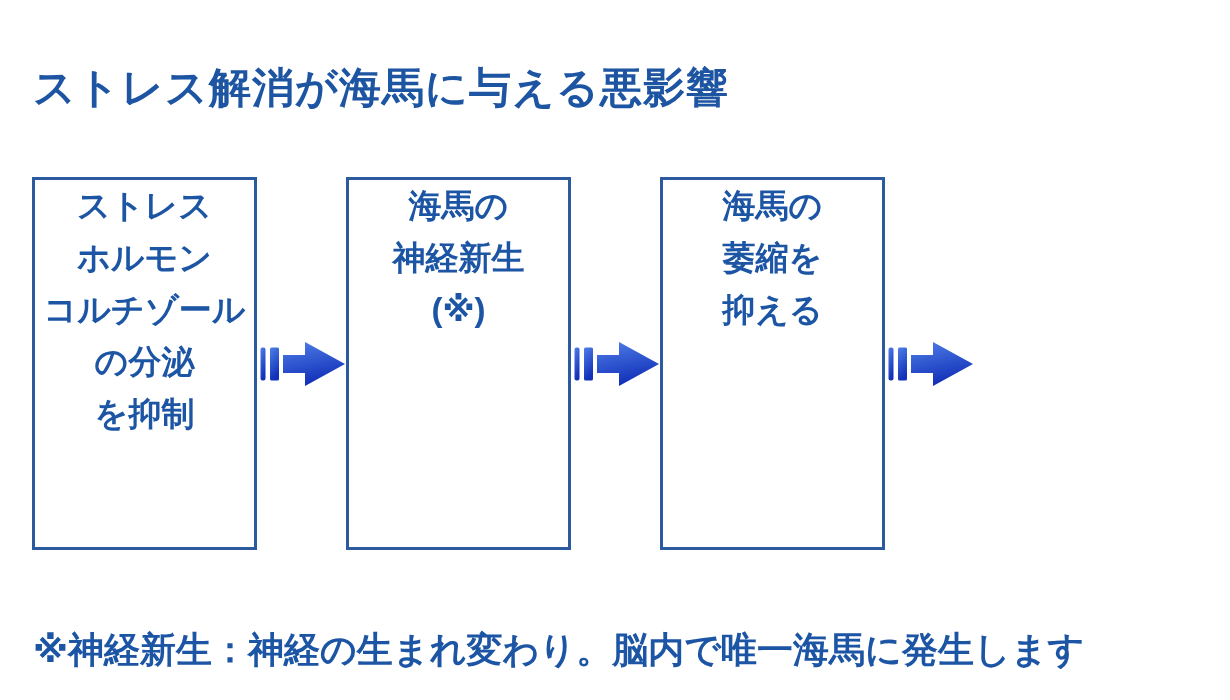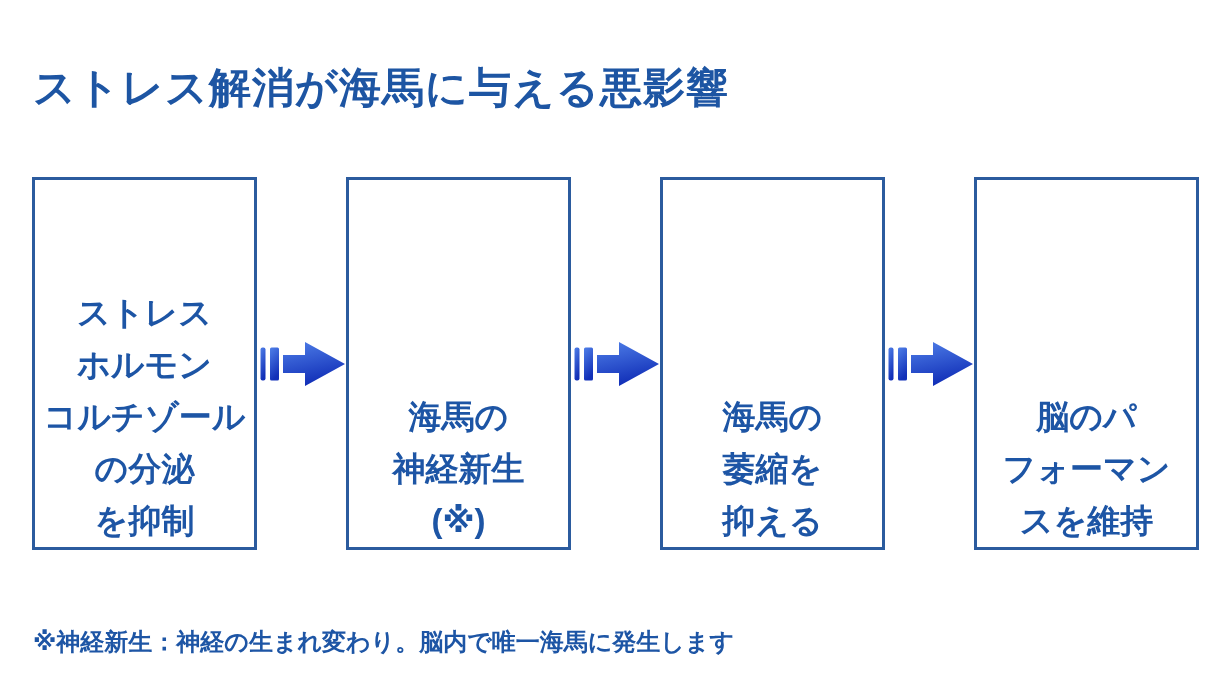--- a/index.html
+++ b/index.html
@@ -38,40 +38,40 @@
     width: 1166px; height: 373px;
     display: flex;
     align-items: center;
   }
   .box {
     width: 225px; height: 373px;
     flex: 0 0 225px;
     border: 3px solid var(--box-border);
     background: #ffffff;
     display: flex;
-    align-items: flex-end;
+    align-items: flex-start;
     justify-content: center;
   }
   .box-text {
     font-size: 33px;
     font-weight: bold;
     line-height: 52px;
     color: var(--box-text);
     text-align: center;
     white-space: pre-line;
   }
   .arrow {
     flex: 0 0 89px;
     width: 89px; height: 46px;
     display: block;
   }
   .footnote {
     position: absolute;
     left: 33px; top: 626px;
-    font-size: 24px;
+    font-size: 36px;
     font-weight: bold;
     color: var(--footnote-text);
     white-space: nowrap;
   }
   .svg-defs { position: absolute; width: 0; height: 0; overflow: hidden; }
 </style>
 </head>
 <body>
 
 <svg class="svg-defs" aria-hidden="true">
@@ -120,23 +120,18 @@
 萎縮を
 抑える</div>
     </div>
 
     <svg class="arrow" viewBox="0 0 89 46">
       <rect x="3.5" y="6.5" width="5" height="33" rx="2" fill="url(#arrowGrad)"></rect>
       <rect x="13" y="6.5" width="9" height="33" rx="1.5" fill="url(#arrowGrad)"></rect>
       <path d="M26,14 H48 V1 L88,23 L48,45 V32 H26 Z" fill="url(#arrowGrad)"></path>
     </svg>
 
-    <div class="box">
-      <div class="box-text">脳のパ
-フォーマン
-スを維持</div>
-    </div>
 
   </div>
 
   <div class="footnote">※神経新生：神経の生まれ変わり。脳内で唯一海馬に発生します</div>
 
 </div>
 
 </body></html>

